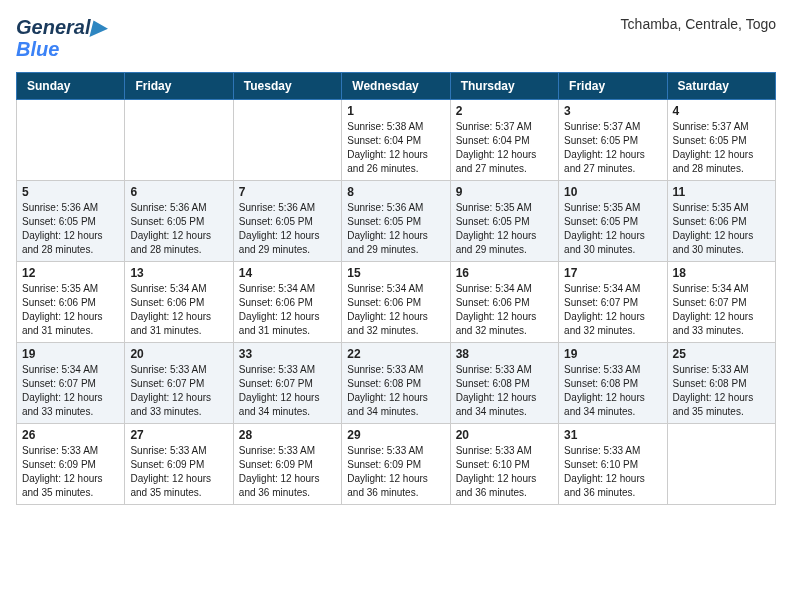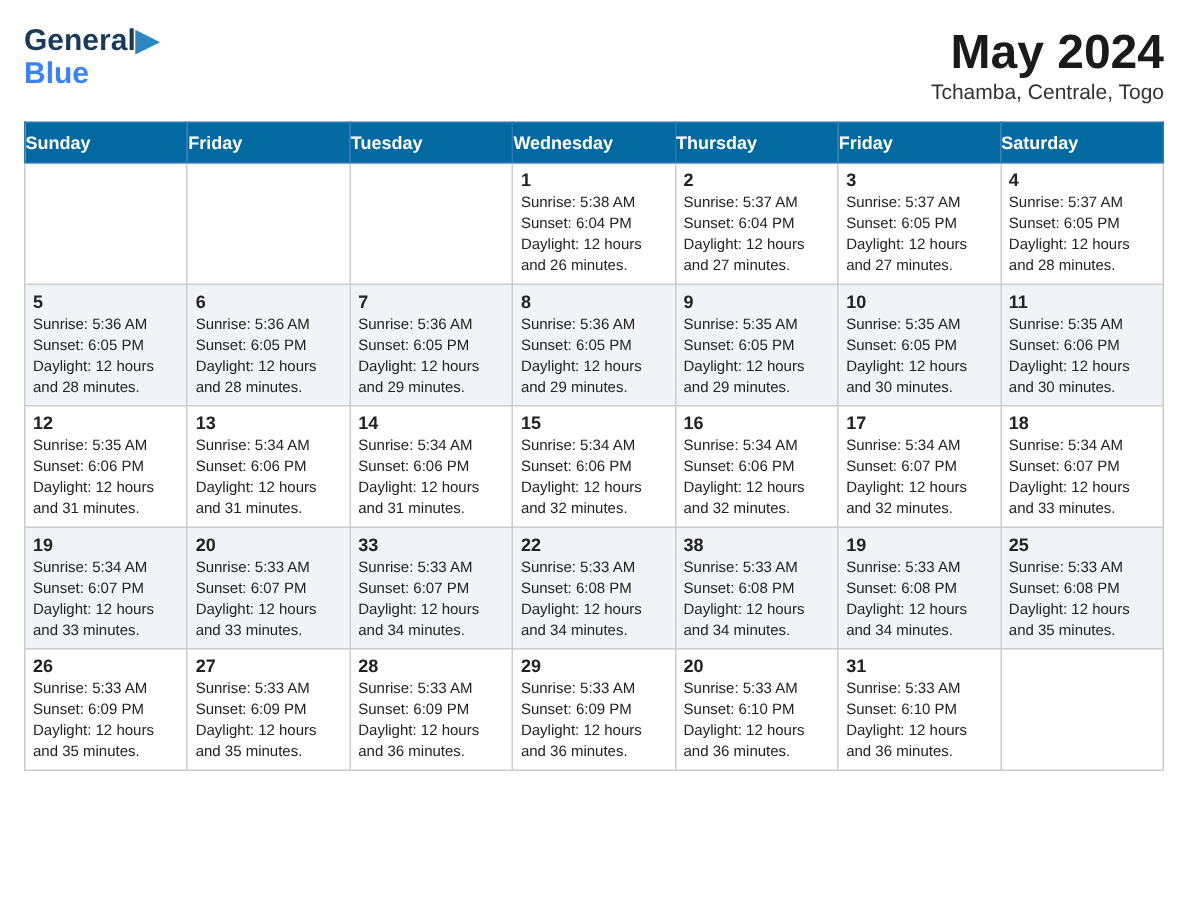--- a/index.html
+++ b/index.html
@@ -31,25 +31,25 @@
     .location {
       font-size: 14px;
       color: #333;
     }
     table {
       width: 100%;
       border-collapse: collapse;
       table-layout: fixed;
     }
     th {
-      background-color: #0369a1;
+      background-color: #0c4a6e;
       color: #fff;
       font-size: 12px;
       font-weight: bold;
-      padding: 6px 0;
+      padding: 6px 10px;
       text-align: left;
       border: 1px solid #2e75b6;
     }
     td {
       border: 1px solid #ccc;
       vertical-align: top;
       padding: 4px 5px;
       font-size: 10px;
       height: 80px;
       color: #222;
@@ -67,28 +67,27 @@
     .cell-content {
       line-height: 1.4;
     }
   </style>
 </head>
 <body>
 
 <div class="header">
   <div class="logo">
     <div>
-      <div style="font-size:20px;font-weight:bold;color:#1a3a5c;line-height:1.1;">
+      <div style="font-size:20px;font-weight:bold;color:#1a3a5c;line-height:1.1;font-style:italic;">
         General<span style="color:#2e86c1;">▶</span><br>
         <span style="color:#3b82f6;">Blue</span>
       </div>
     </div>
   </div>
   <div class="title-block">
-    <div class="month-year">May 2024</div>
     <div class="location">Tchamba, Centrale, Togo</div>
   </div>
 </div>
 
 <table>
   <thead>
     <tr id="header-row">
         <th>Sunday</th>
         <th>Friday</th>
         <th>Tuesday</th>

